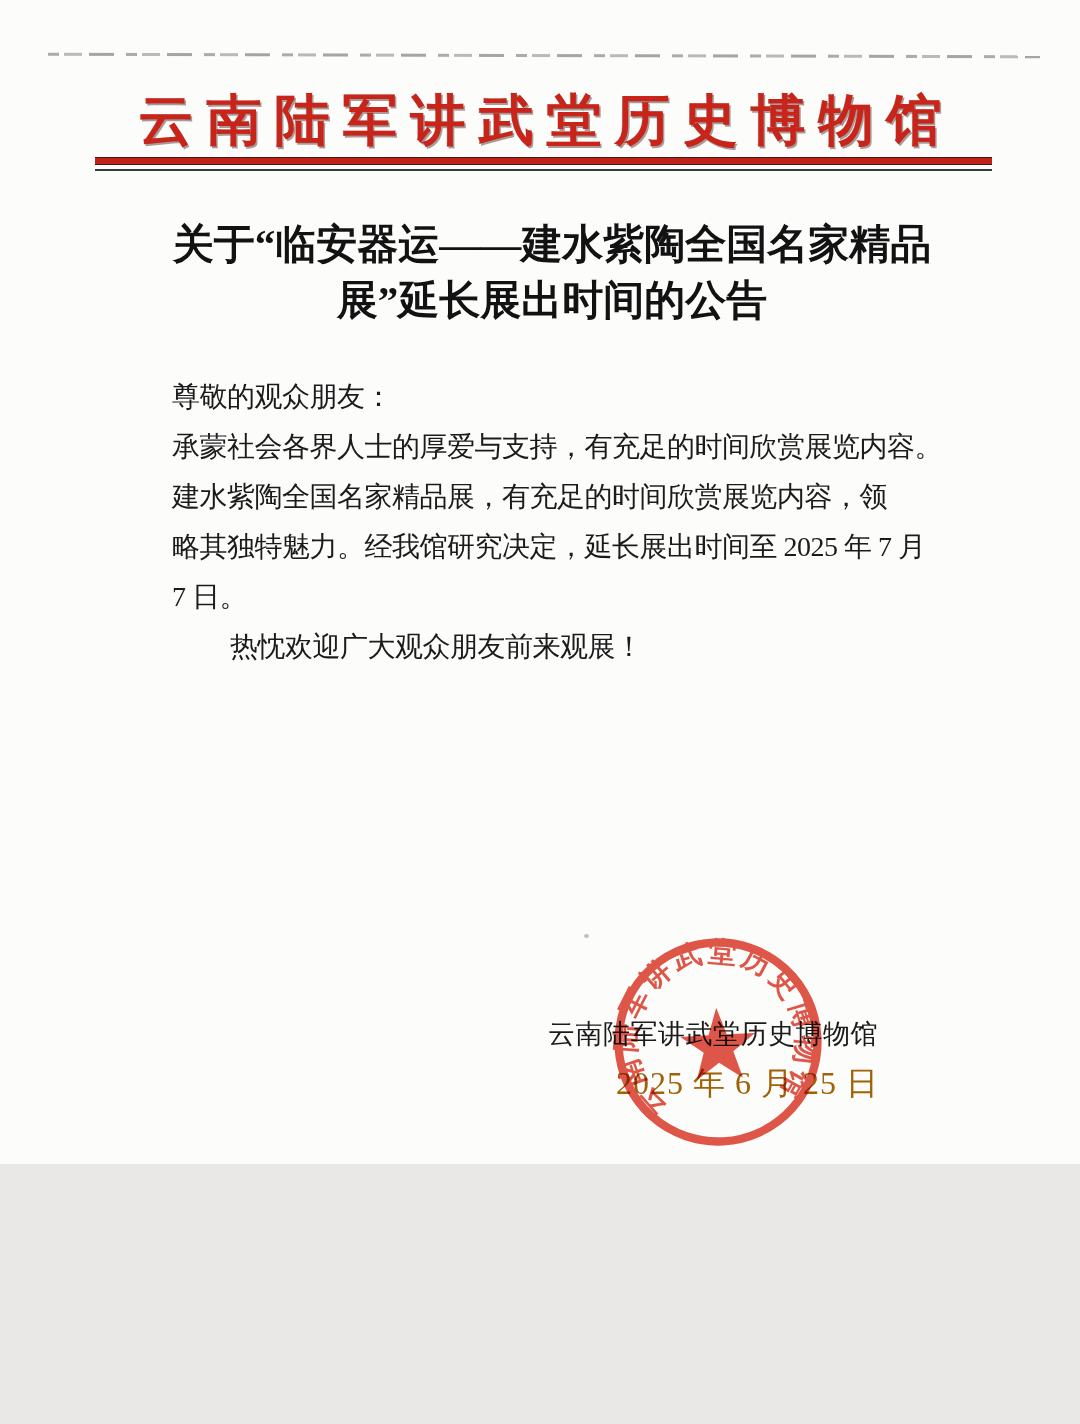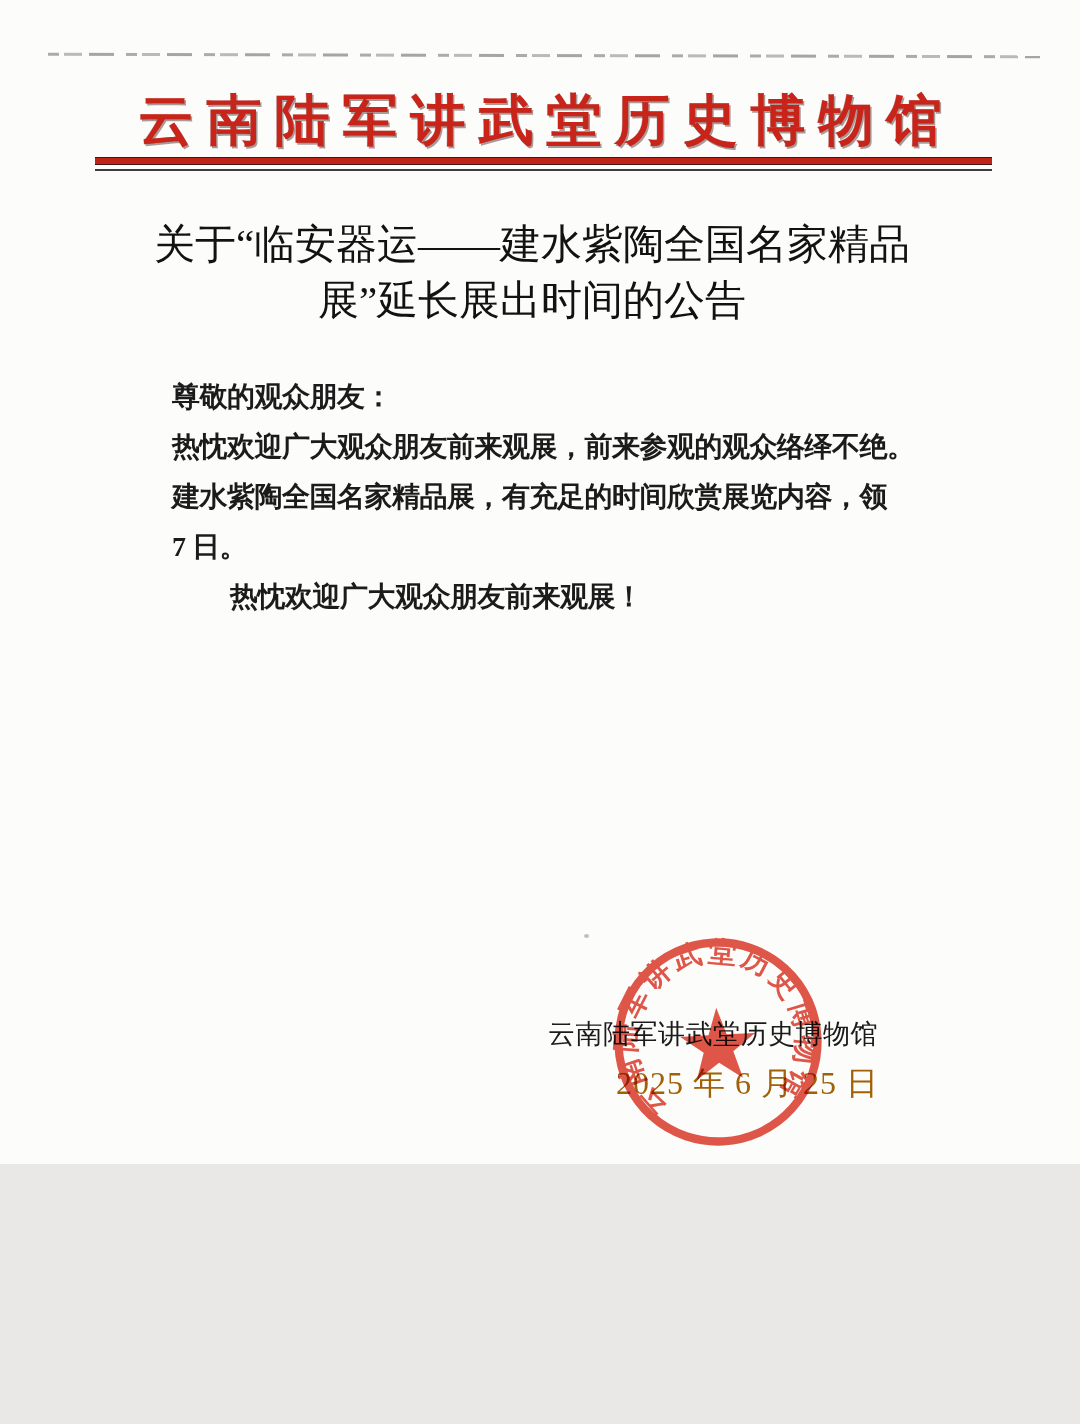--- a/index.html
+++ b/index.html
@@ -34,32 +34,32 @@
     font-size:55px;font-weight:700;
     letter-spacing:13px;text-indent:13px;
     color:#c9241a;
     text-shadow:1.5px 1.5px 0 rgba(45,8,5,.4), -0.5px -0.5px 0 rgba(45,8,5,.25);
     white-space:nowrap;
   }
   .rule-wrap{position:absolute;top:157px;left:95px;width:897px;}
   .rule-red{height:6px;background:#bf2318;border-top:1px solid #4a1410;border-bottom:1px solid #4a1410;}
   .rule-dark{height:2px;margin-top:4px;background:#3c3c3c;}
   .doc-title{
-    position:absolute;top:216px;left:32px;width:1000px;
+    position:absolute;top:216px;left:52px;width:1000px;
     text-align:center;
-    font-size:41px;line-height:56px;font-weight:400;
+    font-size:41px;line-height:56px;font-weight:700;
     color:#121212;
     white-space:nowrap;
   }
   .body-block{
     position:absolute;top:372px;left:172px;width:744px;
     font-size:28px;color:#1b1b1b;
     letter-spacing:-0.5px;
   }
-  .body-line{height:50px;line-height:50px;white-space:nowrap;font-weight:bold;}
+  .body-line{height:50px;line-height:50px;white-space:nowrap;}
   .body-line.indent{padding-left:58px;}
   .sig-org{
     position:absolute;top:1016px;left:548px;
     font-size:27px;color:#1b1b1b;letter-spacing:0.5px;white-space:nowrap;
   }
   .sig-date{
     position:absolute;top:1062px;left:616px;
     font-size:32px;color:#a16207;letter-spacing:1px;white-space:nowrap;text-align:right;
   }
   .seal{
@@ -89,22 +89,23 @@
     <div class="rule-dark"></div>
   </div>
 
   <div class="doc-title">
     <div>关于“临安器运——建水紫陶全国名家精品</div>
     <div>展”延长展出时间的公告</div>
   </div>
 
   <div class="body-block">
     <div class="body-line">尊敬的观众朋友：</div>
-    <div class="body-line">热忱欢迎广大观众朋友前来观展，前来参观的观众络绎不绝。</div>
+    <div class="body-line">承蒙社会各界人士的厚爱与支持，有充足的时间欣赏展览内容。</div>
     <div class="body-line">建水紫陶全国名家精品展，有充足的时间欣赏展览内容，领</div>
+    <div class="body-line">略其独特魅力。经我馆研究决定，延长展出时间至 2025 年 7 月</div>
     <div class="body-line">7 日。</div>
     <div class="body-line indent">热忱欢迎广大观众朋友前来观展！</div>
   </div>
 
   <div class="sig-org">云南陆军讲武堂历史博物馆</div>
   <div class="sig-date">2025 年 6 月 25 日</div>
 
   <svg class="seal" viewBox="0 0 220 220">
     <circle cx="110" cy="110" r="96" fill="none" stroke="#dd4030" stroke-width="8"></circle>
     <defs>

